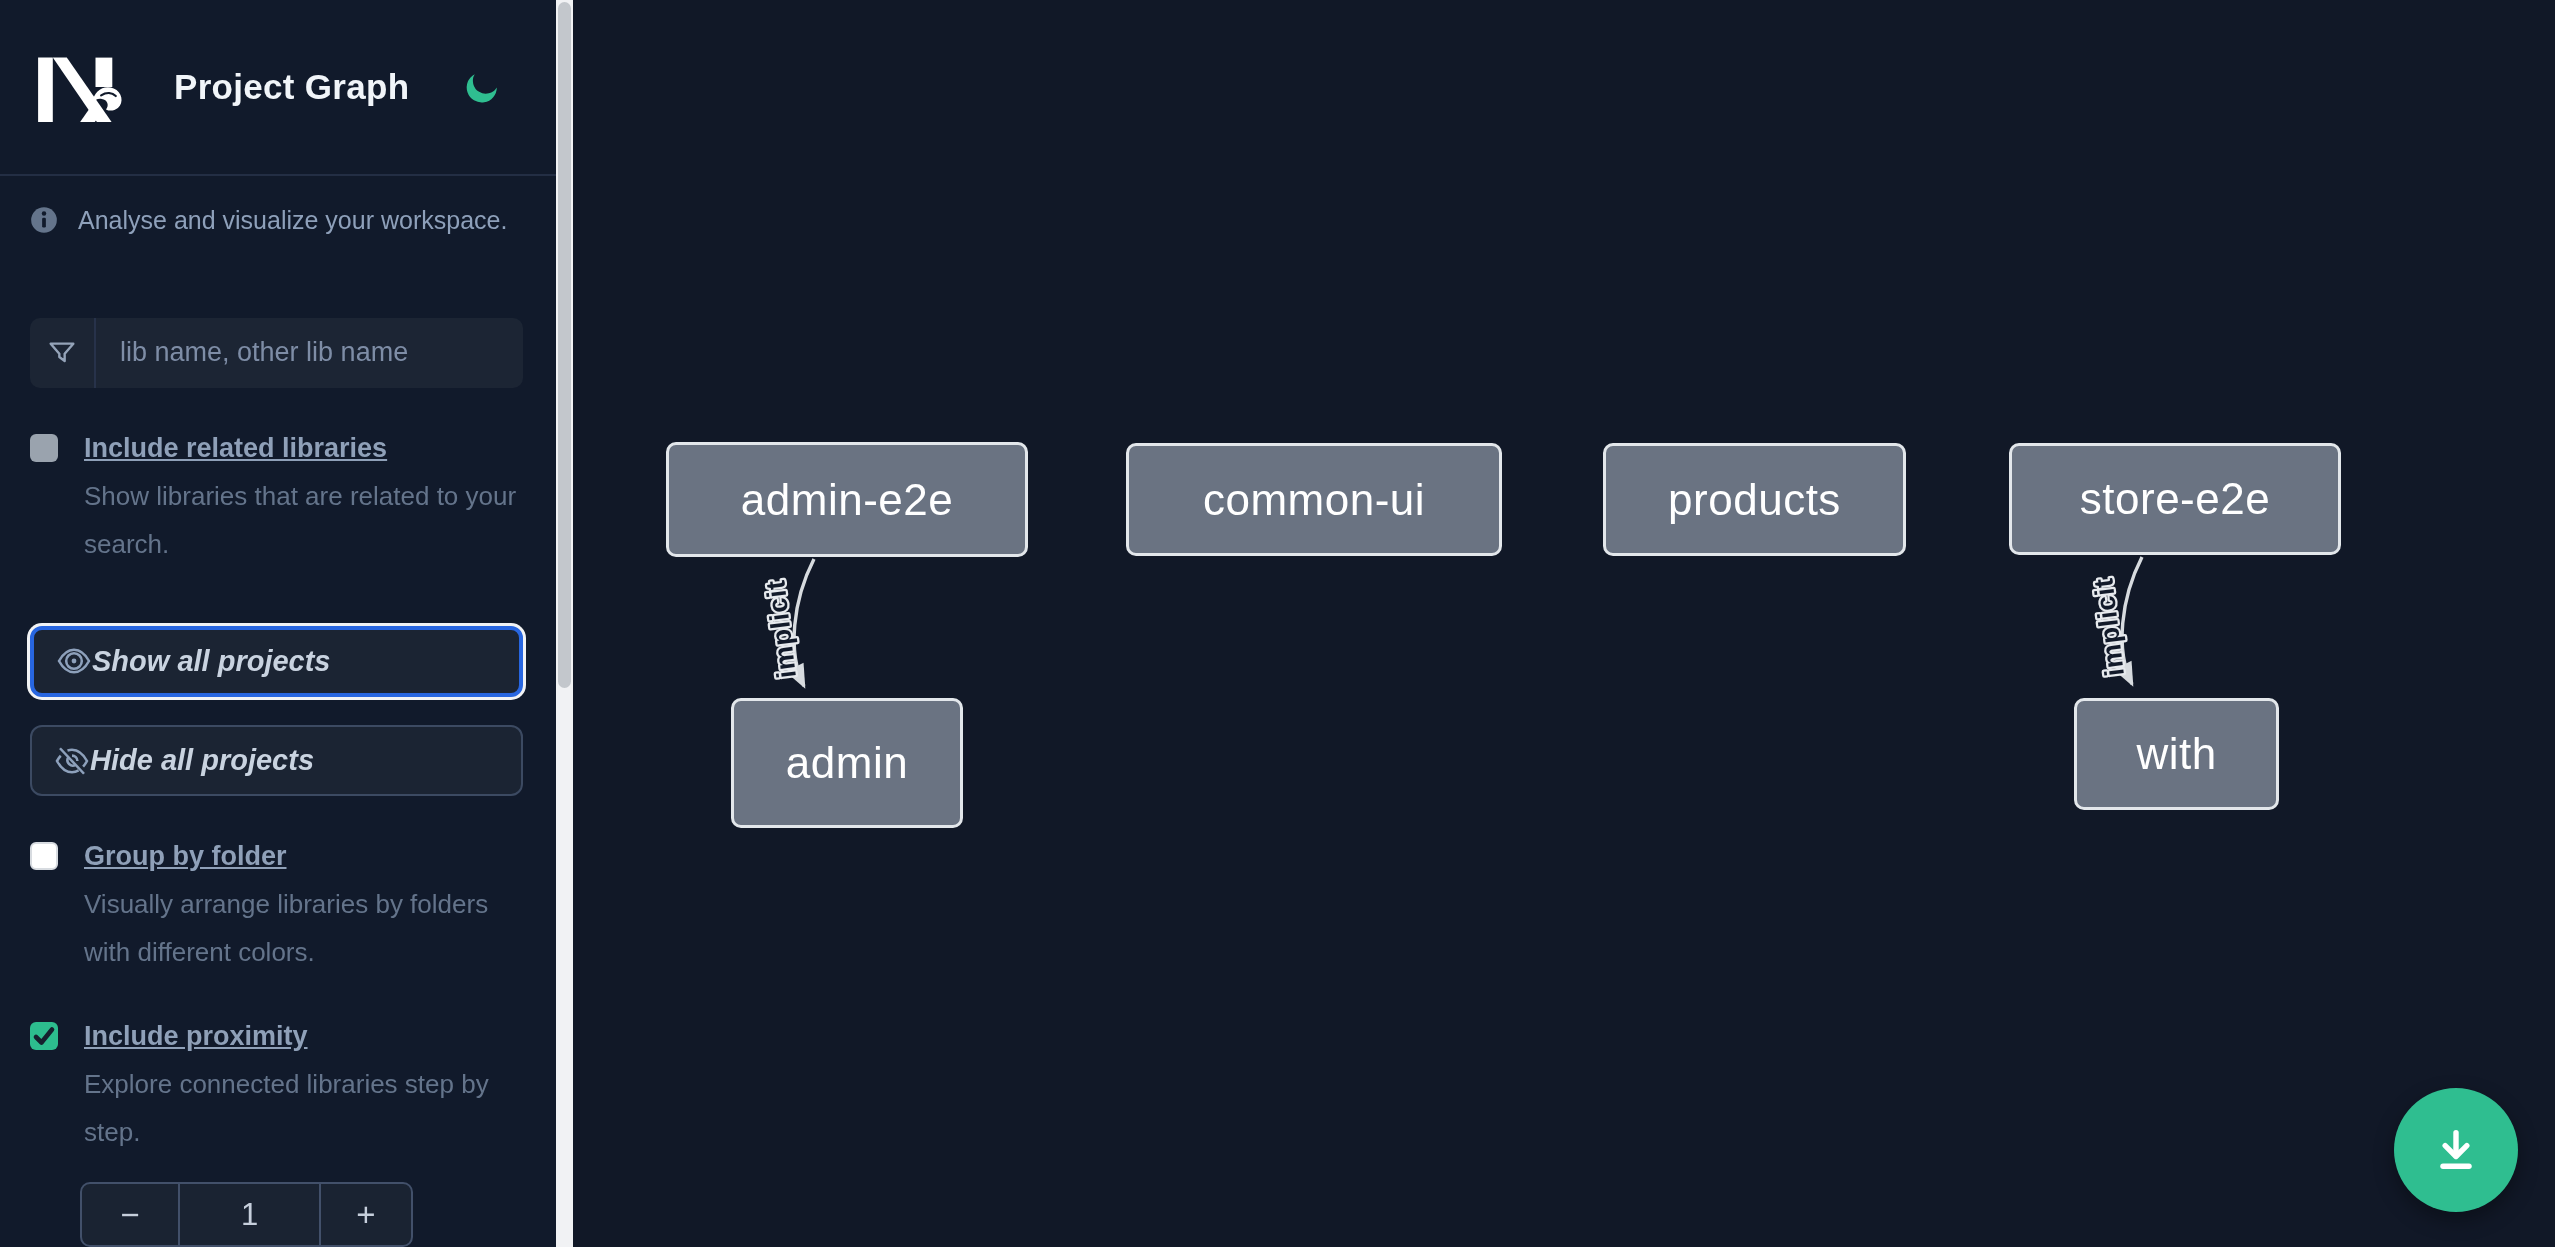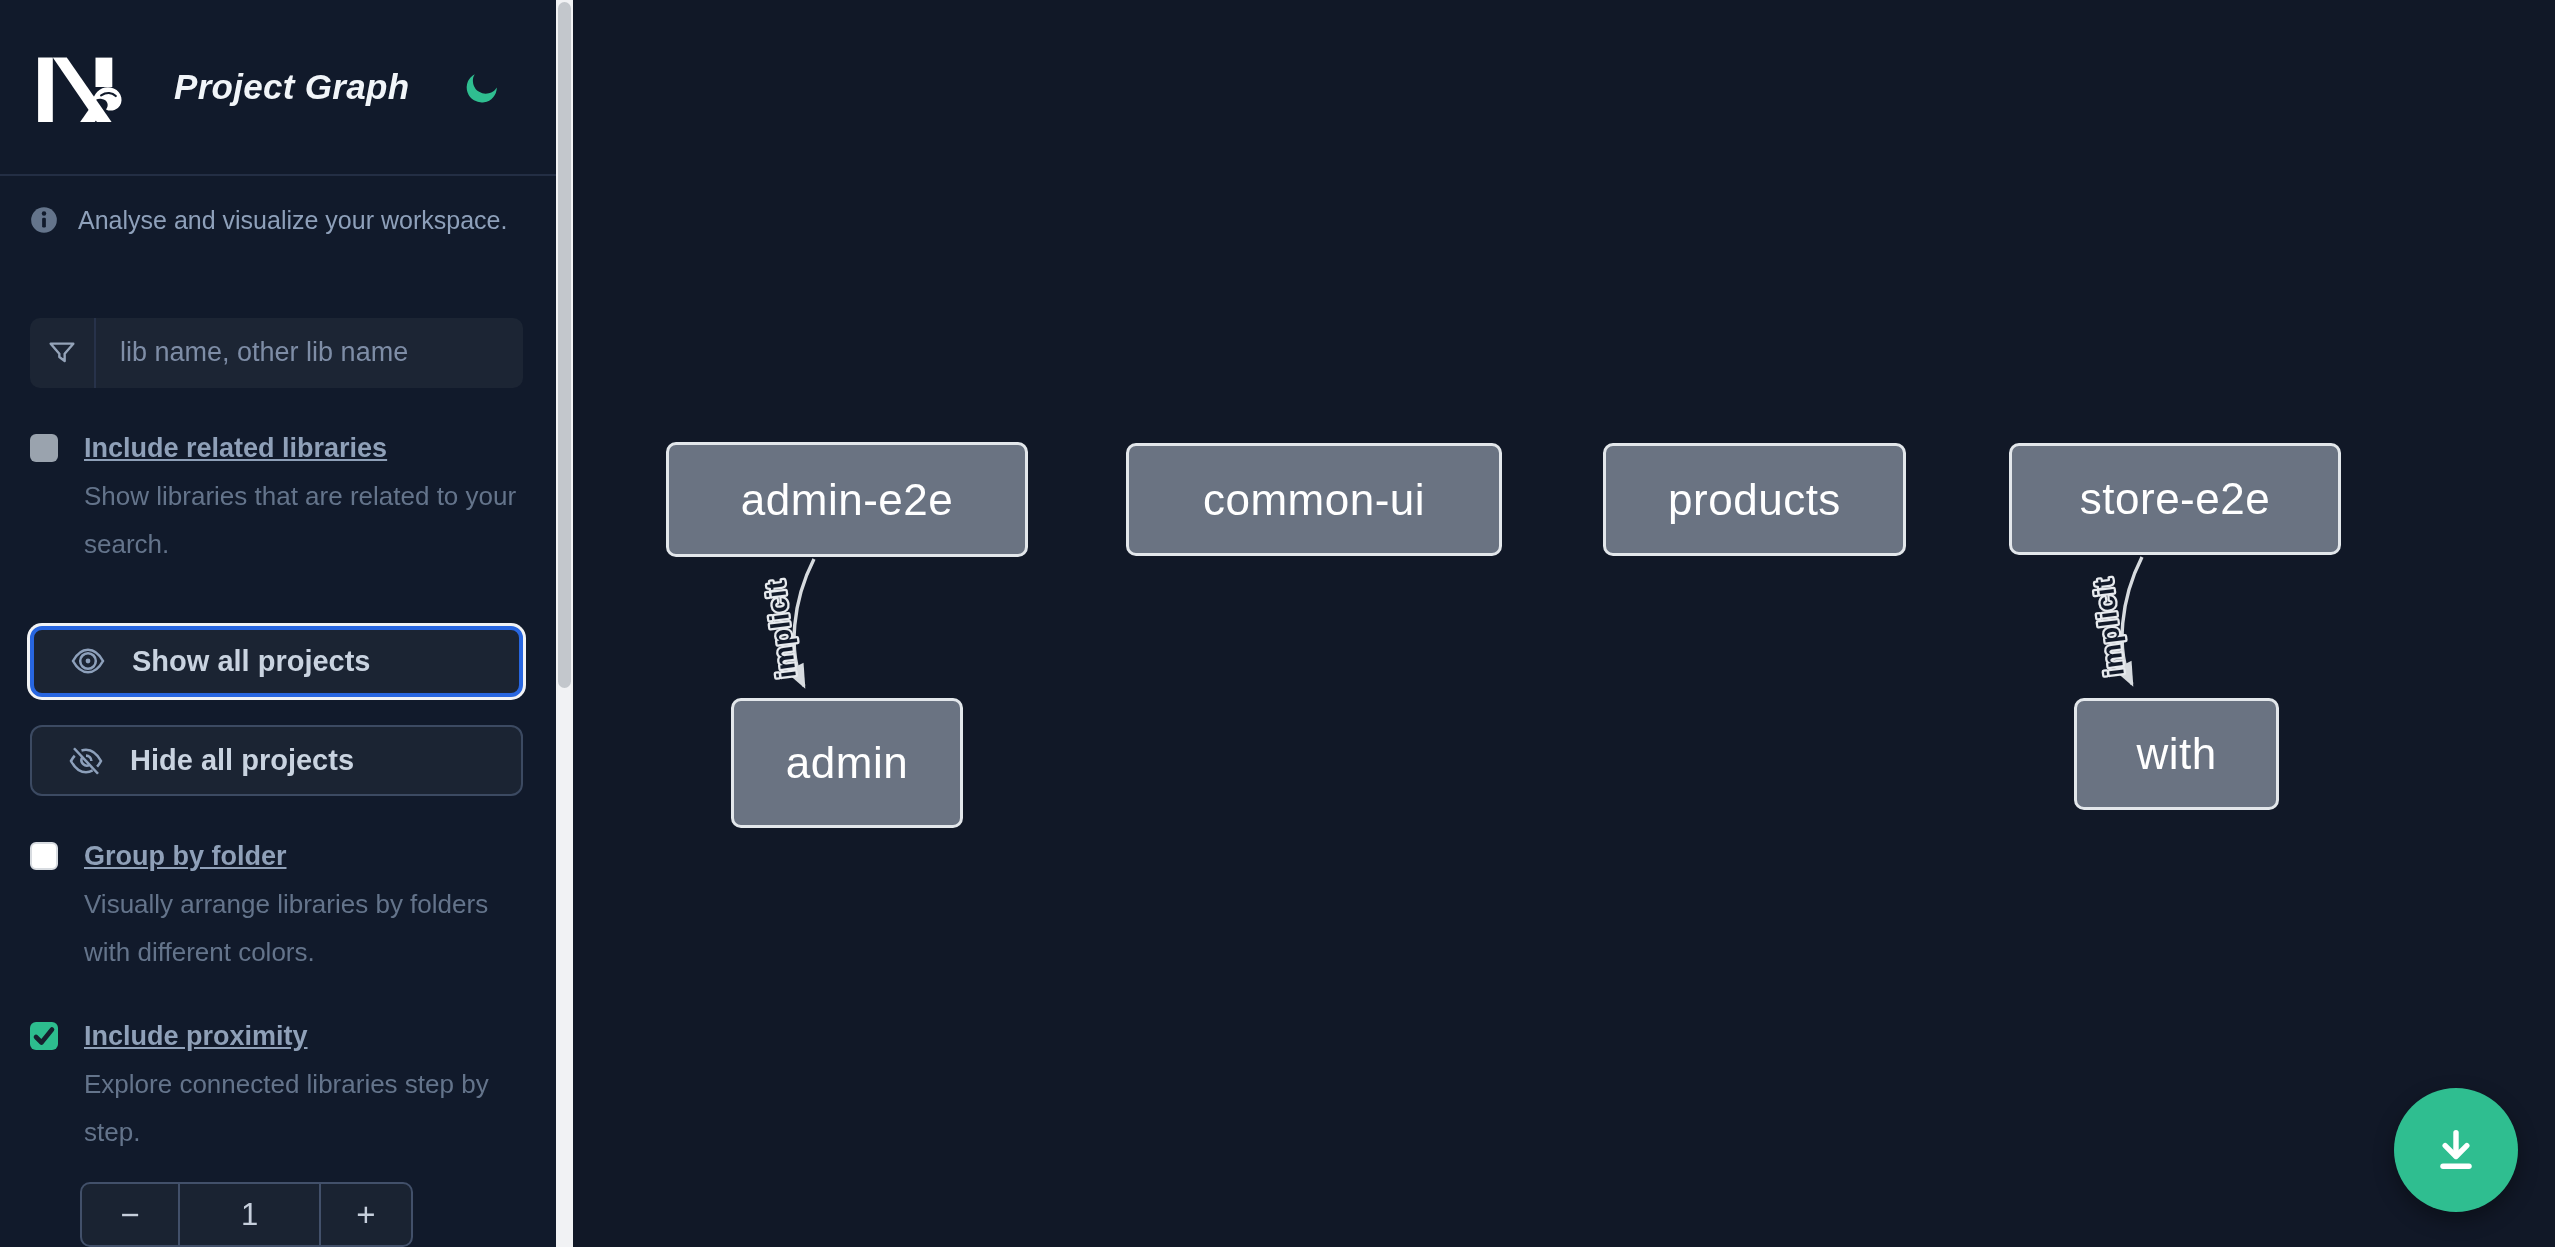--- a/index.html
+++ b/index.html
@@ -8,21 +8,21 @@
     background:#111827;
     font-family:"Liberation Sans","DejaVu Sans",sans-serif;
     -webkit-font-smoothing:antialiased;
   }
   .app{display:flex;width:2555px;height:1247px;}
 
   
   .sidebar{width:556px;flex:none;background:#111a2b;position:relative;display:flex;flex-direction:column;}
   .sb-header{height:176px;flex:none;display:flex;align-items:center;padding:0 52px 0 28px;border-bottom:2px solid #232e44;box-sizing:border-box;}
   .logo-svg{width:100px;height:70px;display:block;}
-  .app-title{margin-left:46px;font-size:35px;font-weight:700;color:#f1f5f9;letter-spacing:.3px;font-style:italic;}
+  .app-title{margin-left:46px;font-size:35px;font-weight:700;color:#f1f5f9;letter-spacing:.3px;}
   .theme-btn{margin-left:auto;background:none;border:none;padding:0;cursor:pointer;width:44px;height:52px;display:flex;align-items:center;justify-content:center;}
   .moon-svg{width:38px;height:38px;transform:rotate(-14deg);}
 
   .info-row{margin:28px 30px 0;display:flex;gap:20px;align-items:flex-start;}
   .info-icon{width:28px;height:28px;flex:none;margin-top:2px;}
   .info-text{font-size:25px;line-height:32px;color:#8ea0ba;}
 
   .filter-box{margin:82px 33px 0 30px;height:81px;background:#1c2534;border-radius:10px;display:flex;align-items:center;overflow:hidden;}
   .filter-icon-wrap{width:64px;height:100%;flex:none;display:flex;align-items:center;justify-content:center;border-right:2px solid #27324a;}
   .filter-input{flex:1;height:100%;background:transparent;border:none;outline:none;padding:0 24px;font-size:27px;color:#cbd5e1;font-family:inherit;}
@@ -31,22 +31,22 @@
   .opt-row{margin:44px 33px 0 30px;display:grid;grid-template-columns:28px 1fr;column-gap:26px;}
   .cbx{width:28px;height:28px;border-radius:6px;margin-top:2px;box-sizing:border-box;position:relative;cursor:pointer;}
   .cbx.gray{background:#9aa3ae;}
   .cbx.white{background:#ffffff;border:2px solid #d7dbe0;}
   .cbx.green{background:#2dbd8e;}
   .cbx .check{position:absolute;inset:0;width:100%;height:100%;}
   .opt-title{font-size:27px;font-weight:700;color:#8fa0b8;line-height:32px;text-decoration:underline;}
   .opt-desc{font-size:26px;color:#64748b;line-height:48px;margin-top:8px;}
 
   .action-btn{margin:58px 33px 0 30px;height:82px;box-sizing:border-box;background:#1b2433;border:2px solid #3c4a62;border-radius:12px;
-    display:flex;align-items:center;gap:26px;padding:0 36px;cursor:pointer;
-    font-family:inherit;font-size:29px;font-weight:600;color:#c9d3e0;}
+    display:flex;align-items:center;padding:0 22px;cursor:pointer;
+    font-family:inherit;font-size:29px;font-weight:600;color:#c9d3e0;font-style:italic;}
   .action-btn.focused{border:4px solid #2866e0;box-shadow:0 0 0 3px rgba(255,255,255,.95);}
   .action-btn + .action-btn{margin-top:28px;}
   .btn-icon{width:36px;height:36px;flex:none;}
 
   .stepper{margin:26px 0 0 80px;width:333px;height:75px;box-sizing:border-box;border:2px solid #42506a;border-radius:10px;
     background:#1a2332;display:flex;align-items:stretch;color:#c6cfdc;}
   .step-seg{display:flex;align-items:center;justify-content:center;font-size:33px;}
   .step-seg.dec{width:96px;cursor:pointer;}
   .step-seg.val{width:139px;border-left:2px solid #42506a;border-right:2px solid #42506a;font-size:31px;}
   .step-seg.inc{flex:1;cursor:pointer;}

